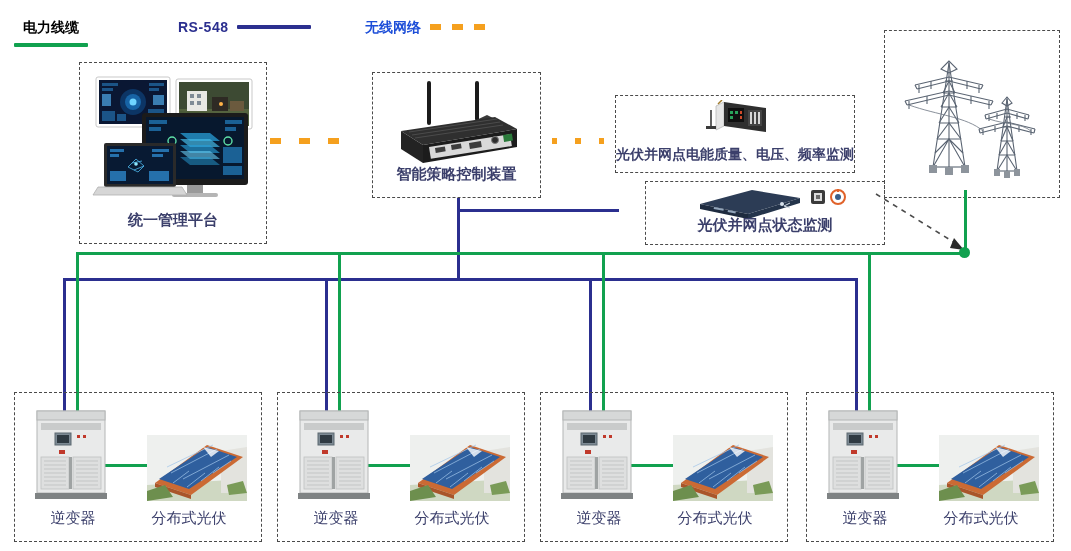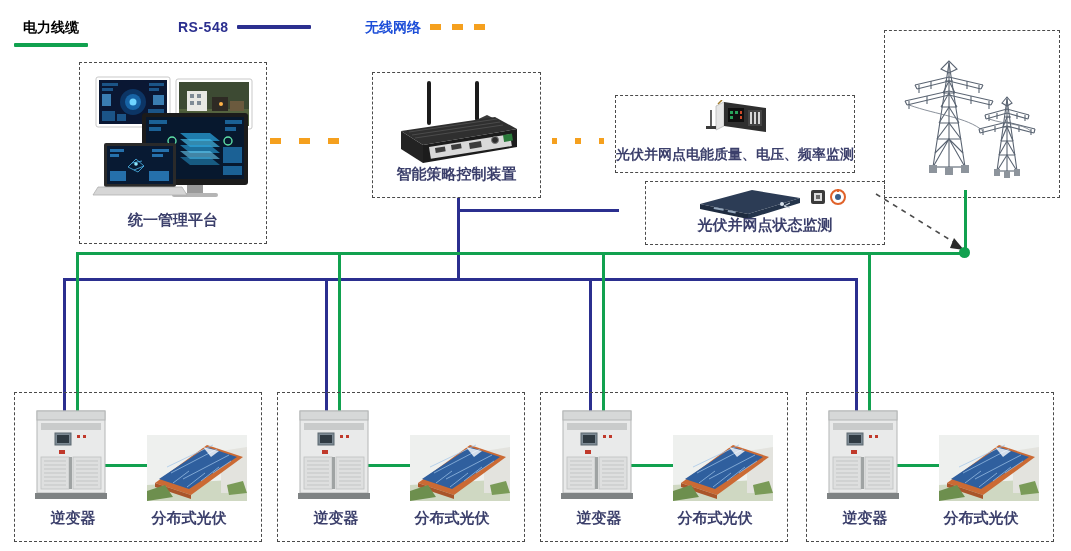--- a/index.html
+++ b/index.html
@@ -18,21 +18,21 @@
   .sw-dash{width:74px;height:6px;display:flex;align-items:center;gap:11px;}
   .sw-dash i{display:block;width:11px;height:6px;}
 
   
   .box{position:absolute;border:1.6px dashed #4a4a4a;background:transparent;box-sizing:border-box;}
   .box-caption{
     position:absolute;left:0;right:0;text-align:center;
     font-size:15px;font-weight:700;color:#3b3f6b;white-space:nowrap;
   }
   .node-caption{
-    position:absolute;text-align:center;font-size:15px;font-weight:700;
+    position:absolute;text-align:center;font-size:15px;font-weight:400;
     color:#3b3f6b;white-space:nowrap;
   }
 
   
   .wire{position:absolute;}
   .wire-h{height:3px;}
   .wire-v{width:3px;}
   .green{background:#11a14f;}
   .blue{background:#2b2f8f;}
   .node-dot{position:absolute;width:11px;height:11px;border-radius:50%;background:#11a14f;}

